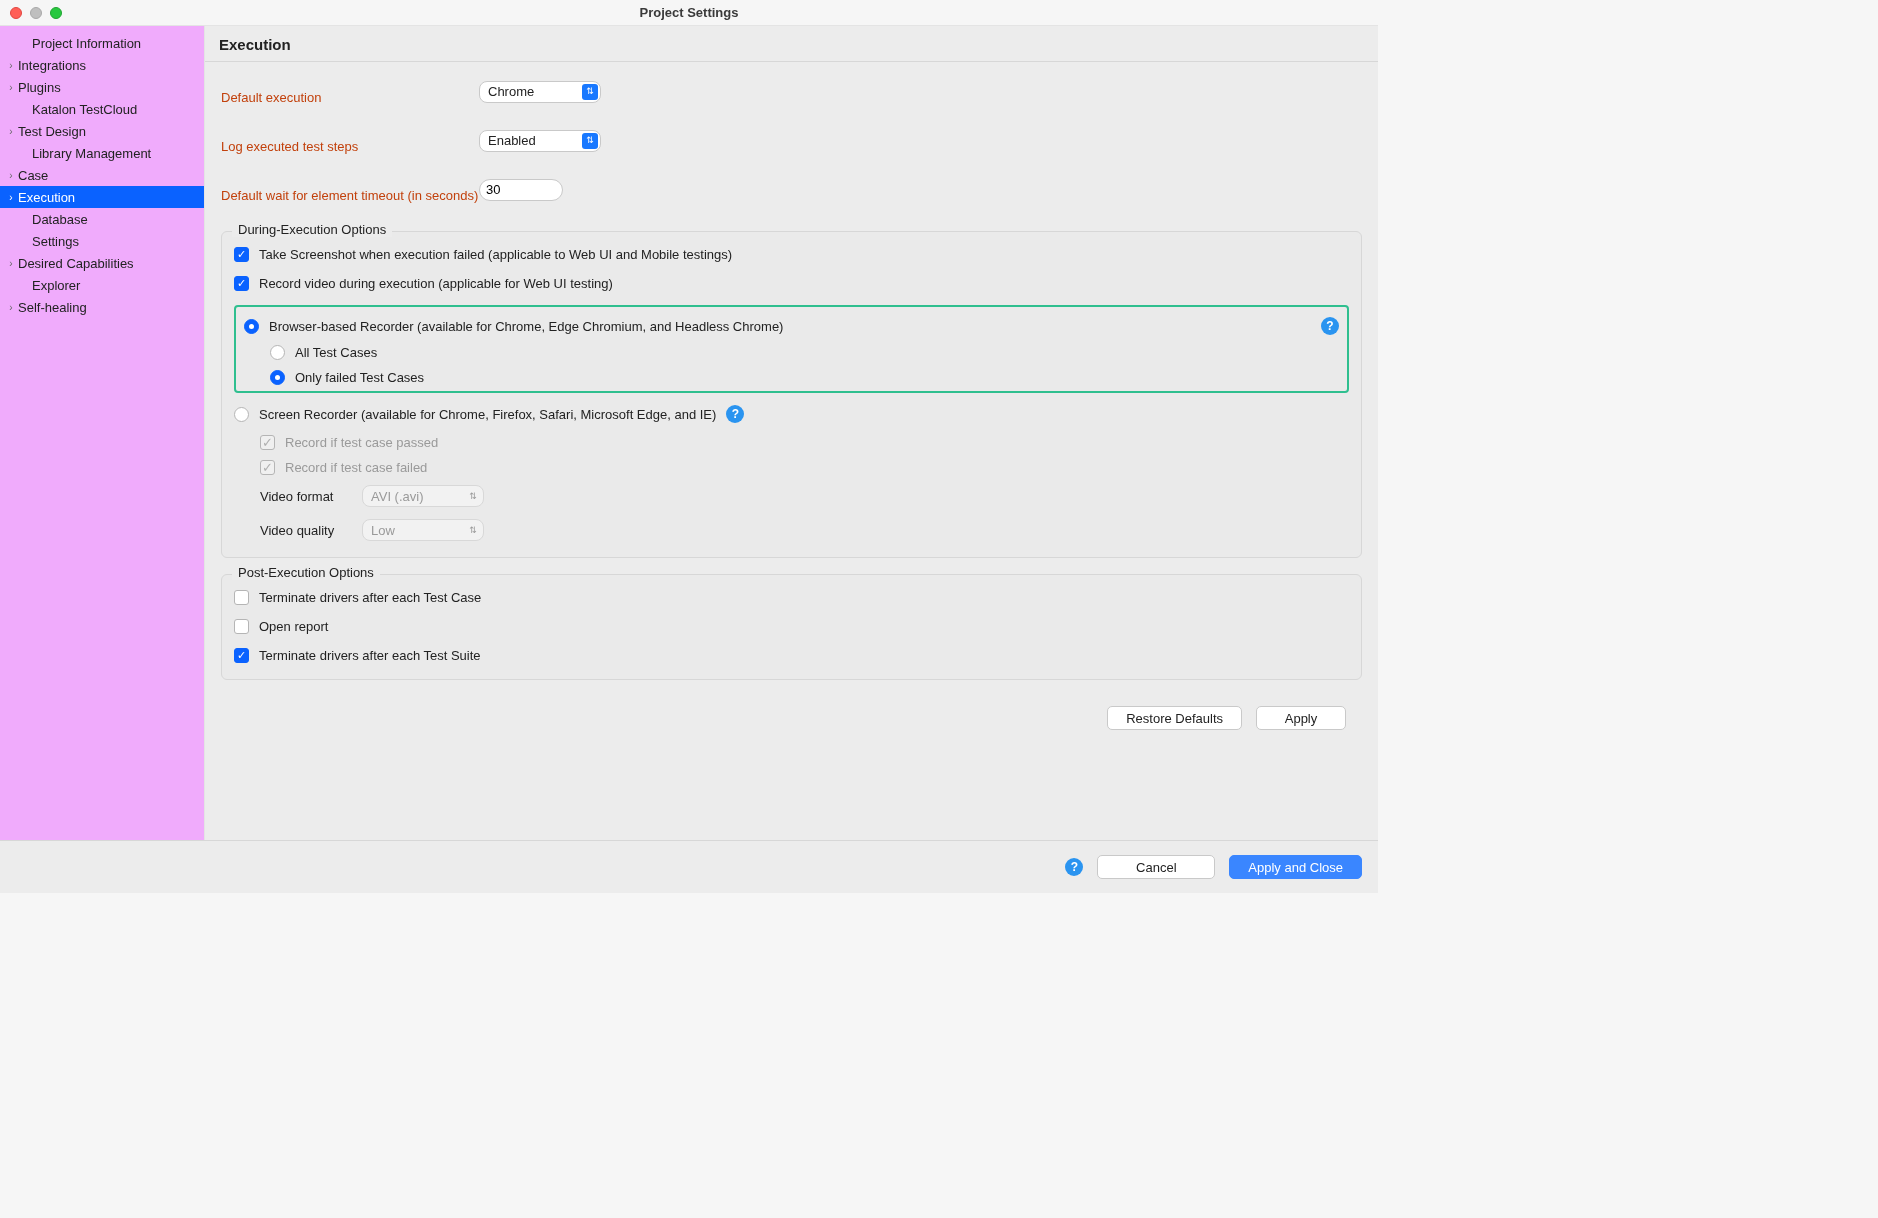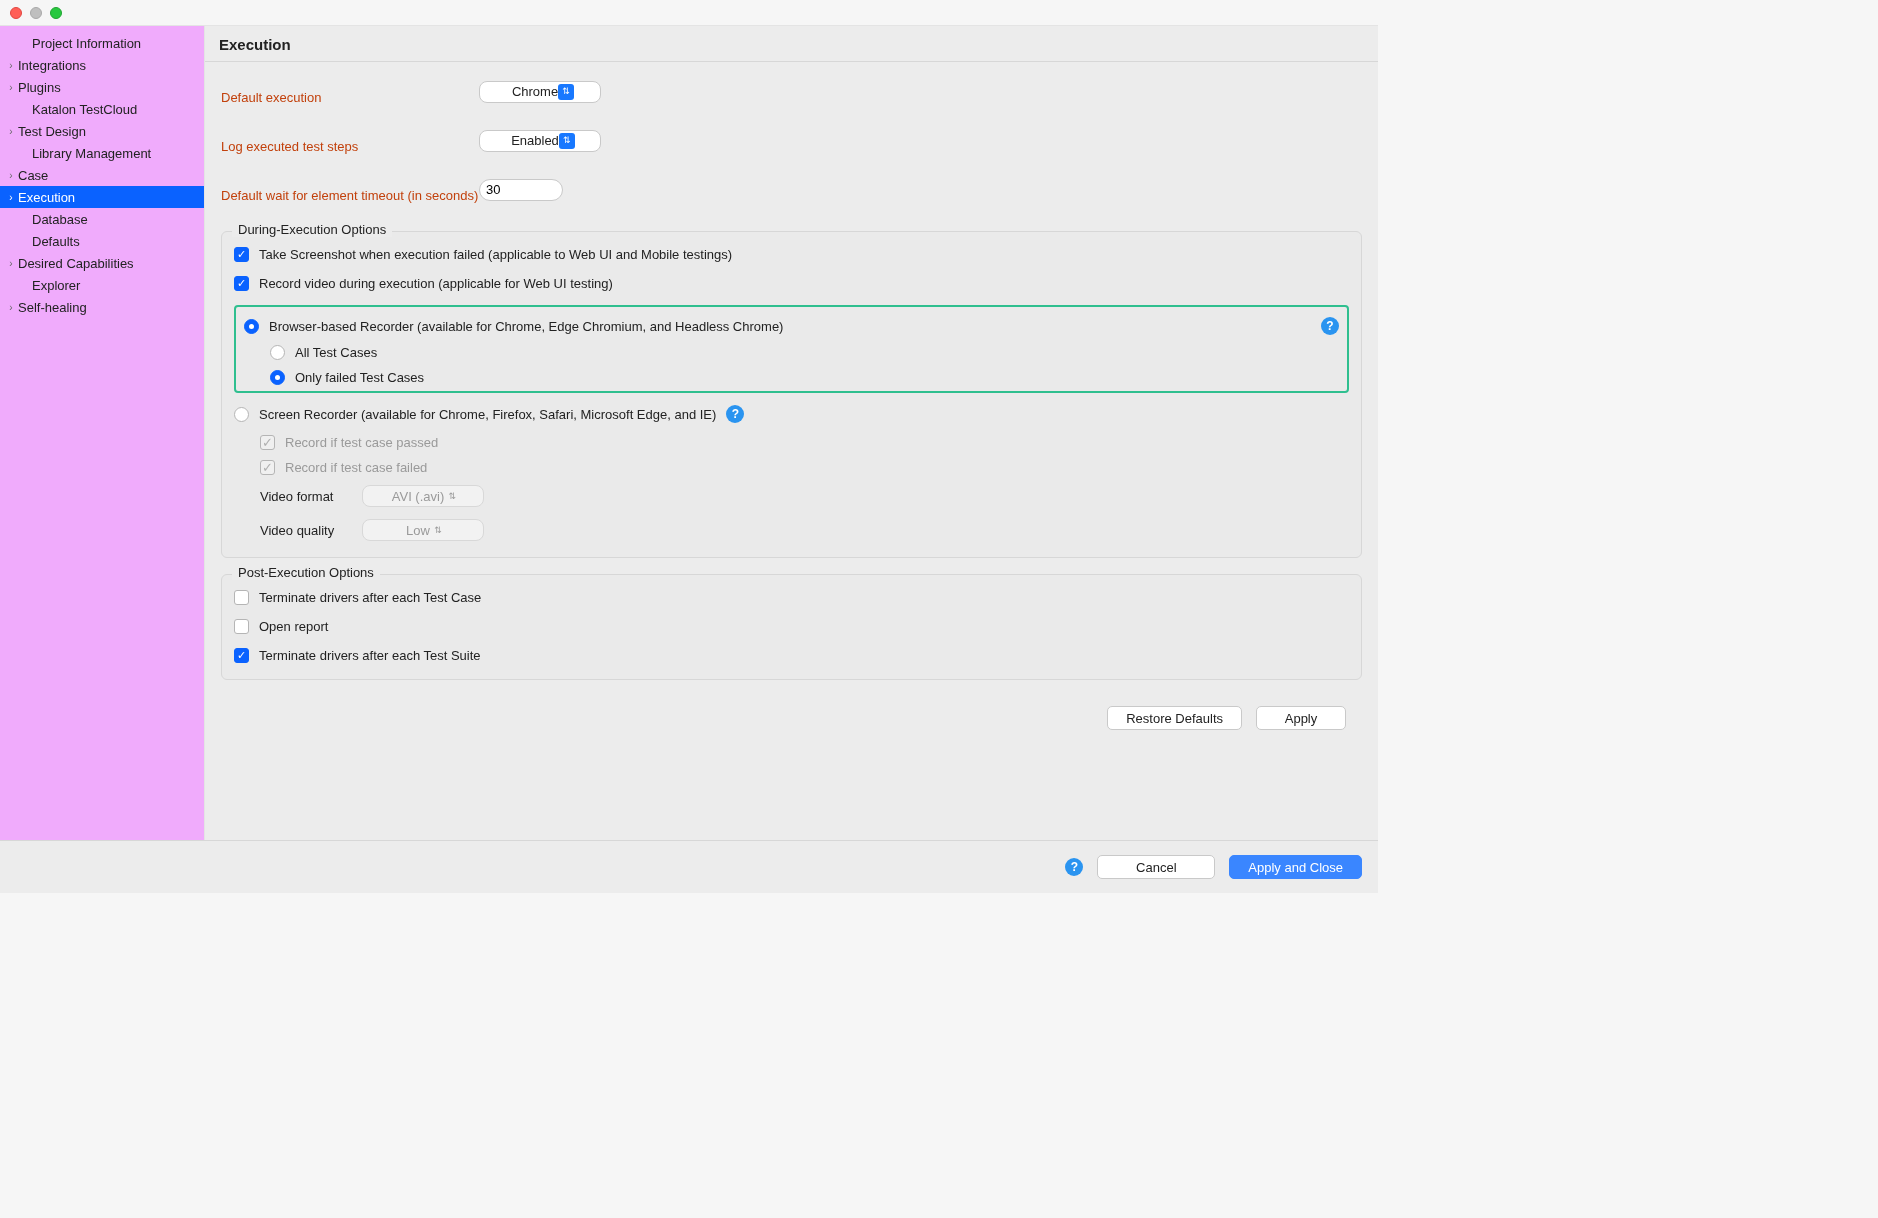--- a/index.html
+++ b/index.html
@@ -102,21 +102,21 @@
     }
     .form-row .label {
       width: 258px;
       font-size: 13px;
       color: #c2410c;
       margin-top: 12px;
     }
     .select {
       display: inline-flex;
       align-items: center;
-      justify-content: center;
+      justify-content: space-between;
       height: 22px;
       background: #fff;
       border: 1px solid #c9c9c9;
       border-radius: 8px;
       padding: 0 2px 0 8px;
       font-size: 13px;
       min-width: 122px;
     }
     .select .arrows {
       width: 16px; height: 16px;
@@ -287,20 +287,21 @@
 </head>
 <body>
 
 <div class="window">
   <div class="titlebar">
     <div class="traffic">
       <div class="dot red"></div>
       <div class="dot yellow"></div>
       <div class="dot green"></div>
     </div>
+    <div class="title">Project Settings</div>
   </div>
 
   <div class="body">
 
     <div class="sidebar">
       <div class="tree-item indent">
           <span class="chev"></span>
           <span>Project Information</span>
         </div>
       <div class="tree-item">
@@ -330,21 +331,21 @@
       <div class="tree-item selected">
           <span class="chev">›</span>
           <span>Execution</span>
         </div>
       <div class="tree-item indent">
           <span class="chev"></span>
           <span>Database</span>
         </div>
       <div class="tree-item indent">
           <span class="chev"></span>
-          <span>Defaults</span>
+          <span>Settings</span>
         </div>
       <div class="tree-item">
           <span class="chev">›</span>
           <span>Desired Capabilities</span>
         </div>
       <div class="tree-item indent">
           <span class="chev"></span>
           <span>Explorer</span>
         </div>
       <div class="tree-item">

